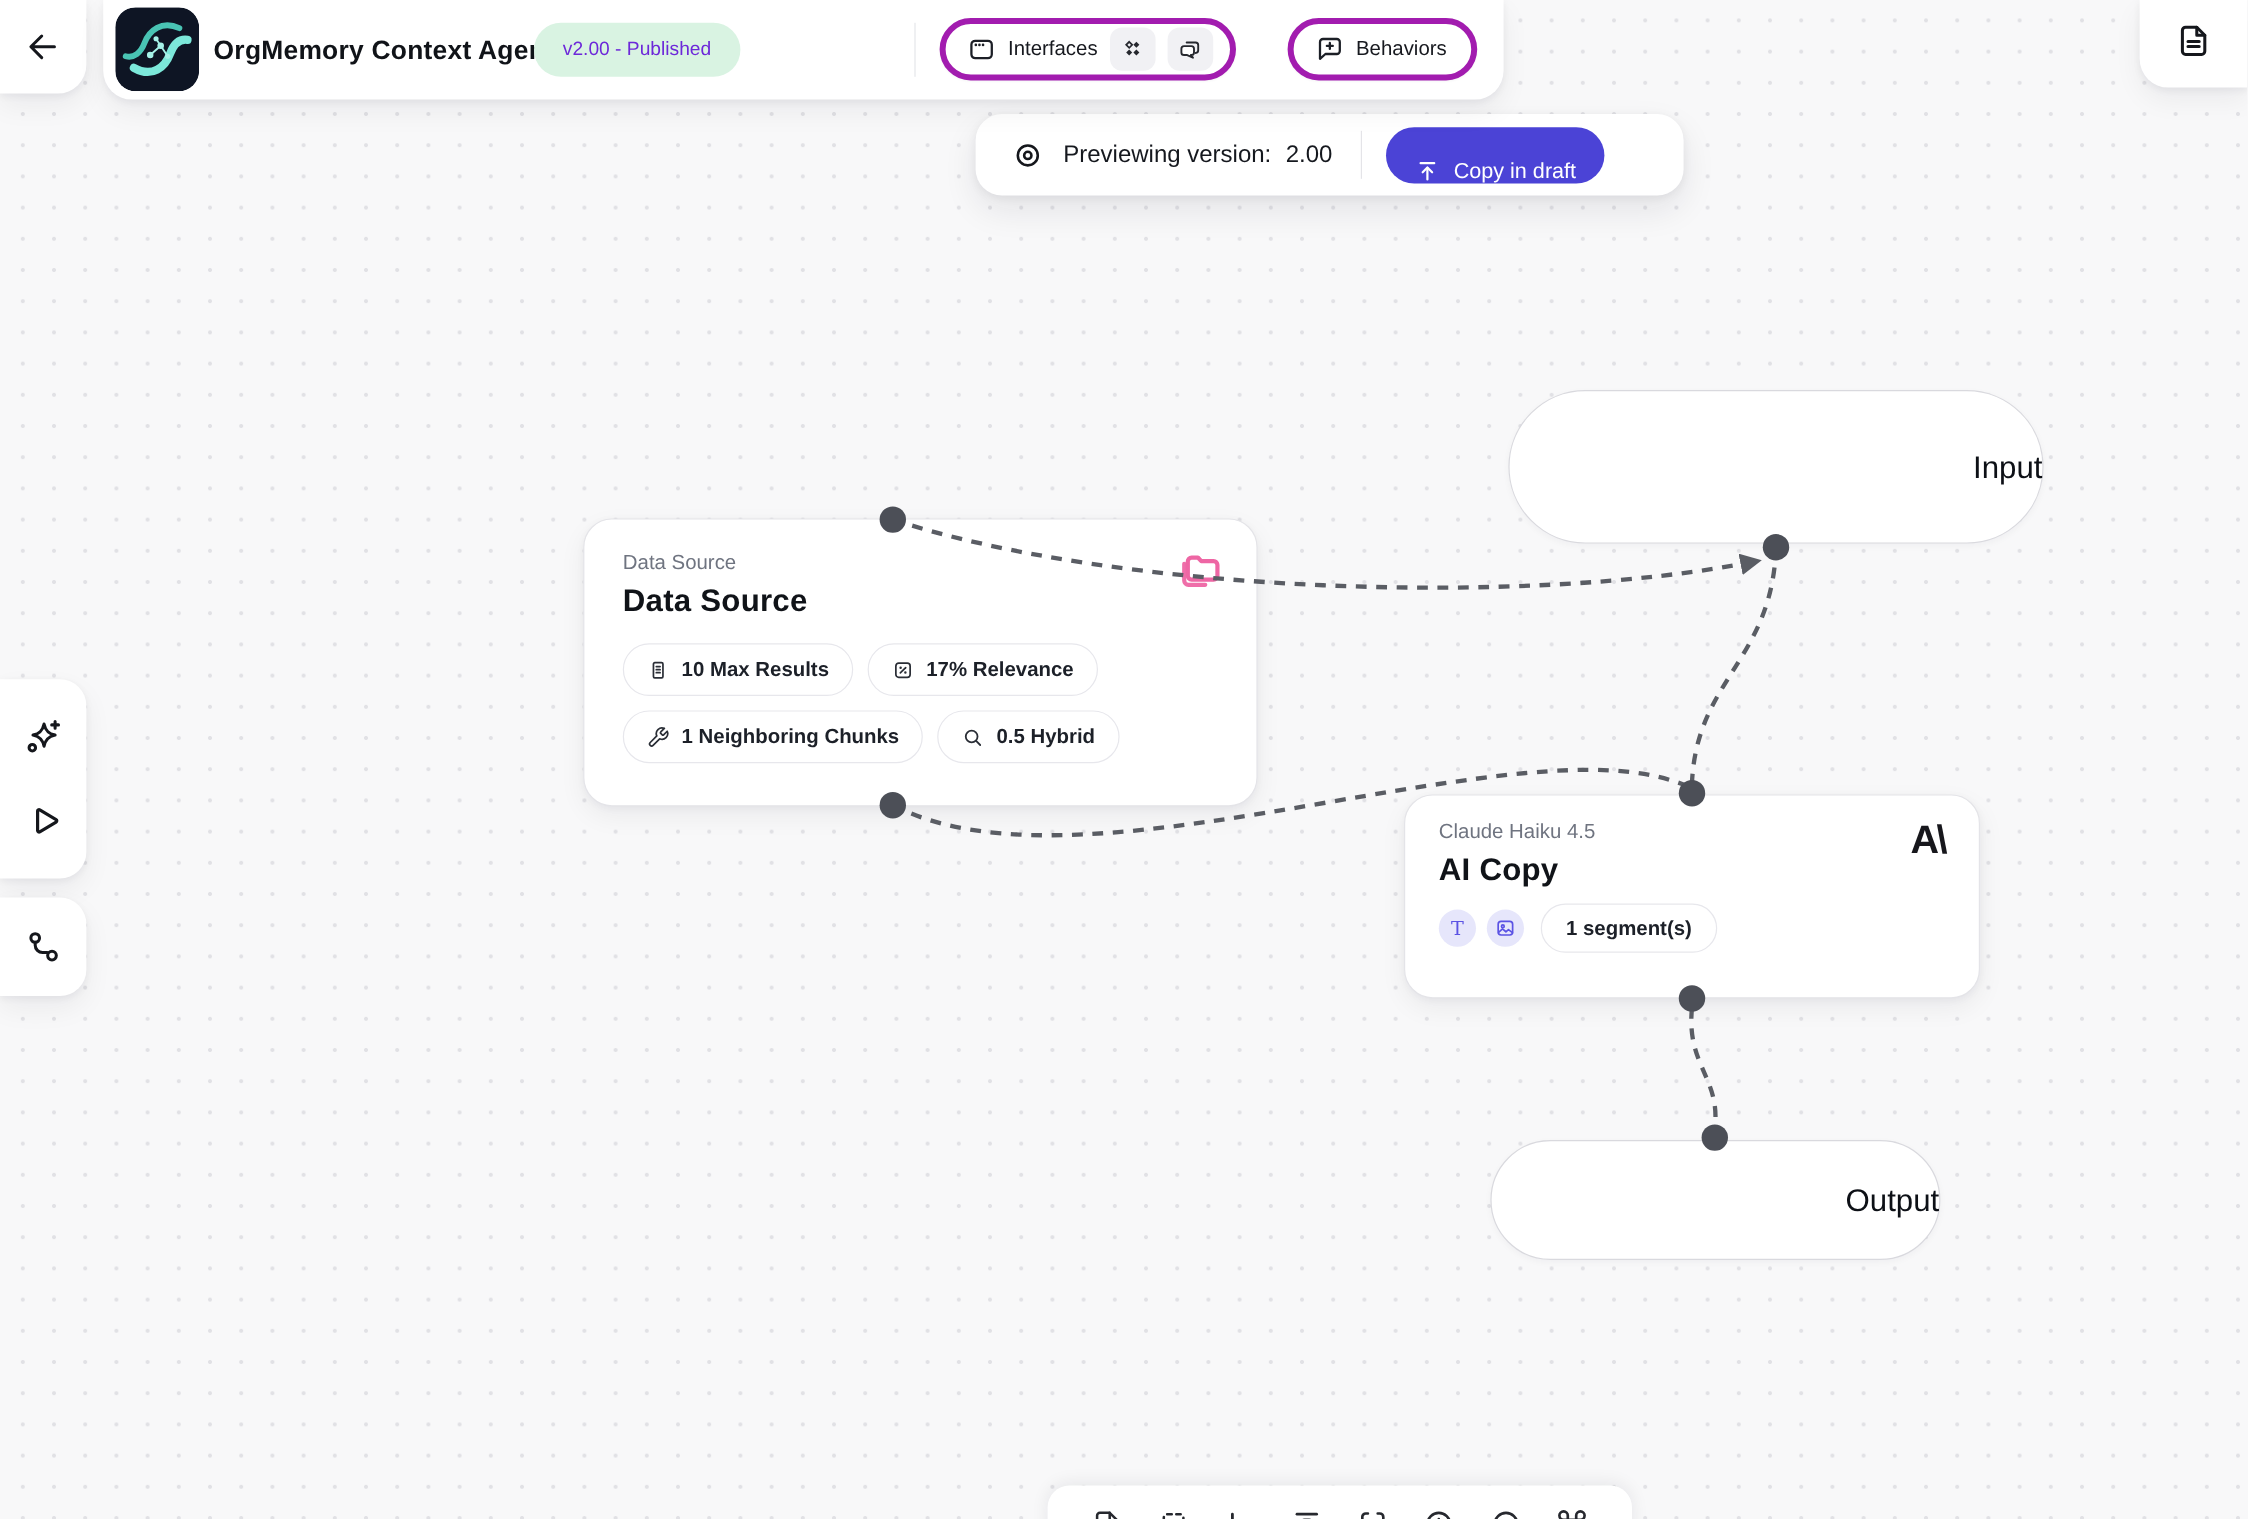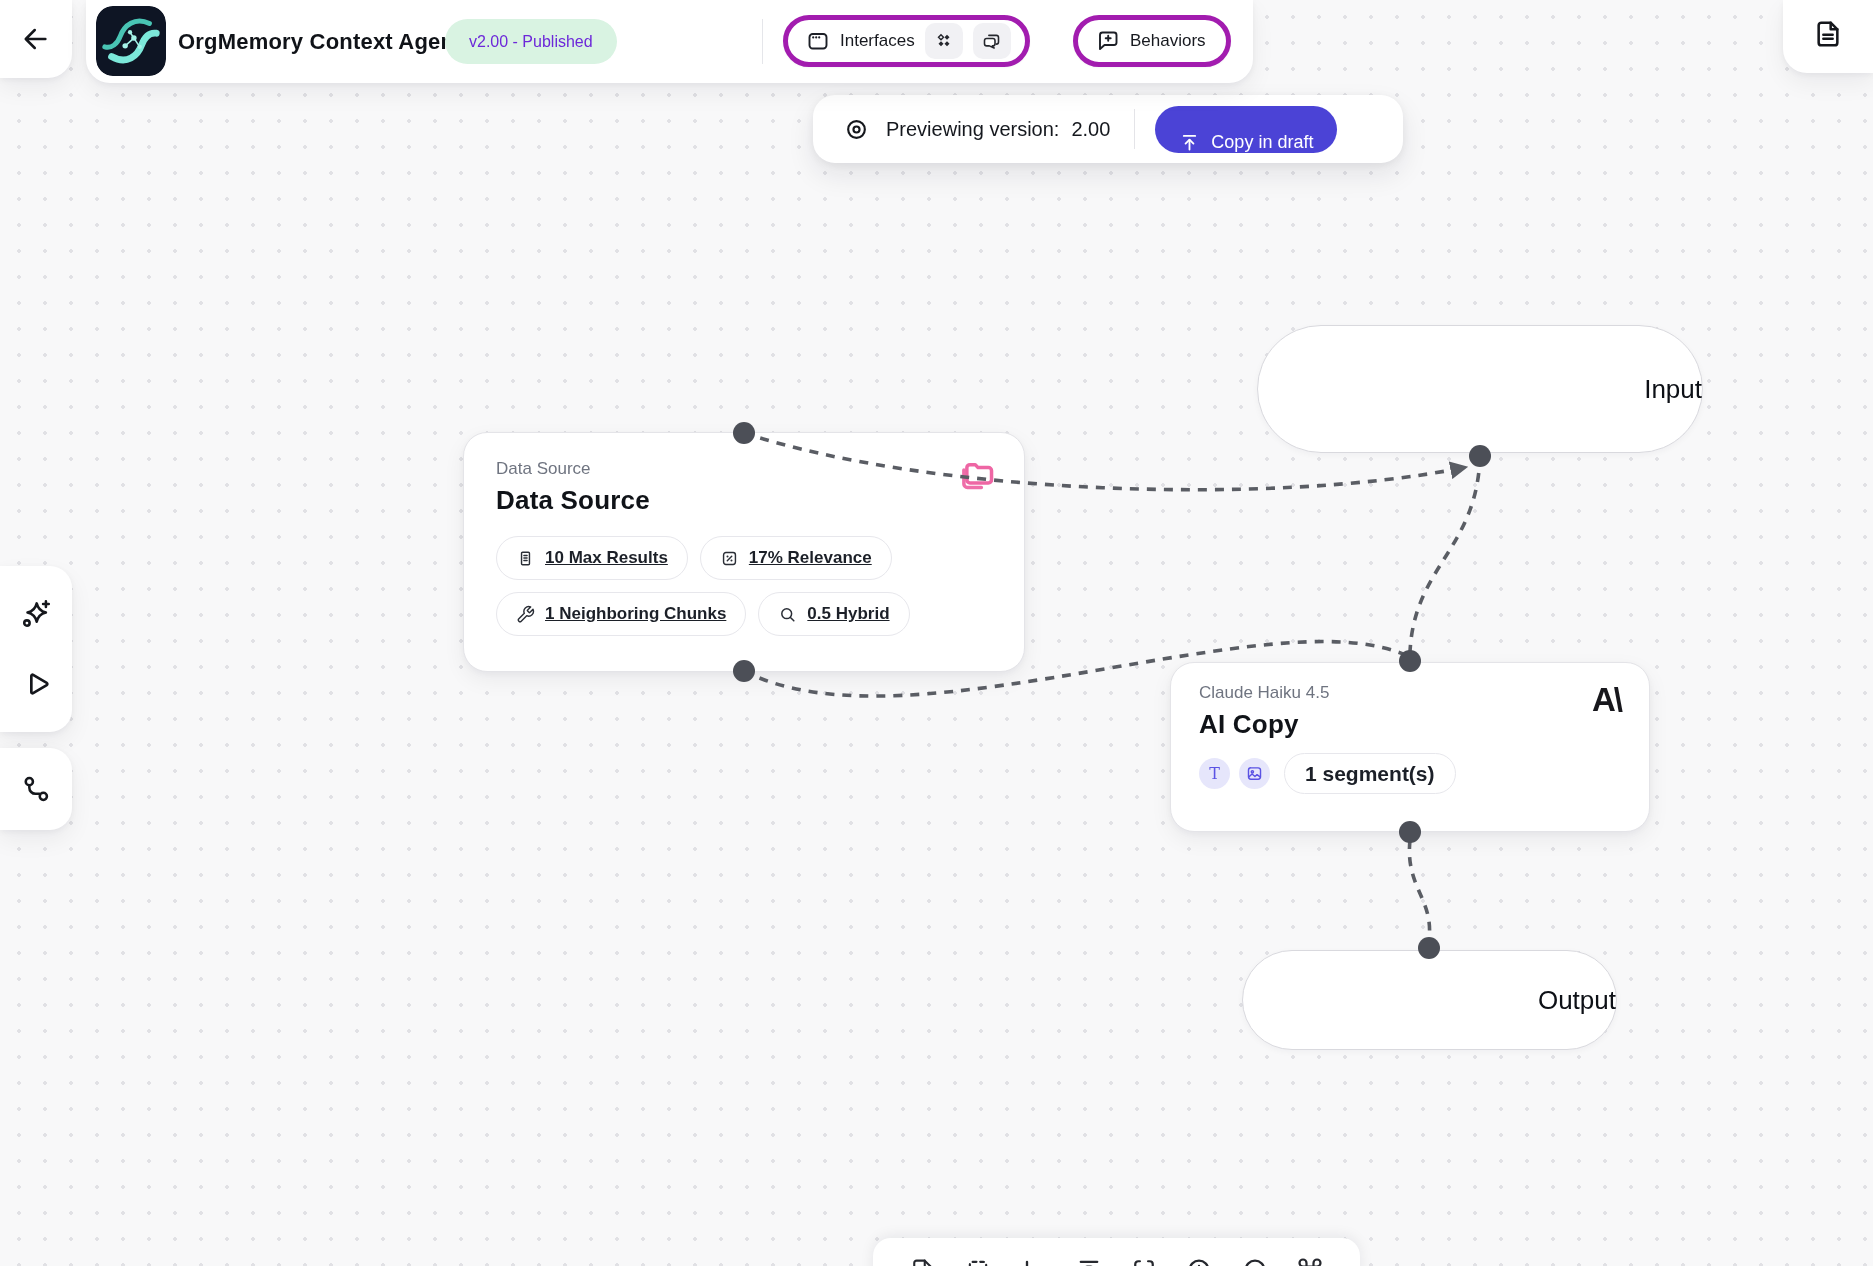--- a/index.html
+++ b/index.html
@@ -40,31 +40,31 @@
   .preview-bar{ left:813px; top:95px; width:590px; height:68px; border-radius:22px; z-index:18; display:flex; align-items:center; padding:0 12px 0 30px; box-shadow:0 12px 28px rgba(17,24,39,.09), 0 2px 8px rgba(17,24,39,.06); }
   .preview-bar .label{ margin-left:16px; font-size:20px; font-weight:500; color:#15181e; white-space:nowrap; }
   .preview-bar .version{ margin-left:12px; font-size:20px; font-weight:500; color:#15181e; }
   .preview-bar .vdivider{ width:1px; height:40px; background:#e4e4e8; margin:0 20px 0 24px; }
   .copy-btn{ height:47px; padding:0 24px; border:none; border-radius:24px; background:#4b43d6; color:#fff; font-size:18px; font-weight:500; display:flex; align-items:flex-end; gap:11px; cursor:pointer; font-family:inherit; }
   
   .io-node{ position:absolute; background:#fff; border:1px solid #d9d9de; border-radius:70px; display:flex; align-items:center; justify-content:flex-end; font-size:26px; font-weight:500; color:#0d1016; z-index:4; box-shadow:0 2px 6px rgba(17,24,39,.04); }
   .input-node{ left:1257px; top:325px; width:446px; height:128px; }
   .output-node{ left:1242px; top:950px; width:375px; height:100px; }
   .card{ position:absolute; background:#fff; border:1px solid #e4e4e8; border-radius:24px; z-index:4; box-shadow:0 8px 22px rgba(17,24,39,.06), 0 2px 6px rgba(17,24,39,.04); }
-  .ds-card{ left:463px; top:432px; width:562px; height:240px; padding:26px 32px; }
+  .ds-card{ left:486px; top:432px; width:562px; height:240px; padding:26px 32px; }
   .ai-card{ left:1170px; top:662px; width:480px; height:170px; padding:20px 28px; }
   .type-label{ font-size:17px; color:#6f7480; font-weight:400; }
   .card-title{ font-size:26px; font-weight:700; color:#101318; margin-top:6px; letter-spacing:.2px; }
   .ds-copy-icon{ position:absolute; right:26px; top:22px; cursor:pointer; }
   .chips{ display:flex; flex-wrap:wrap; gap:12px; margin-top:20px; width:498px; }
-  .chip{ height:44px; display:flex; align-items:center; gap:10px; padding:12px 19px; border:1px solid #e7e7ec; border-radius:22px; background:#fff; font-size:17px; font-weight:700; color:#1c2028; white-space:nowrap; cursor:default;text-decoration:underline; }
+  .chip{ height:44px; display:flex; align-items:center; gap:10px; padding:12px 19px; border:1px solid #e7e7ec; border-radius:22px; background:#fff; font-size:17px; font-weight:700; color:#1c2028; white-space:nowrap; cursor:default; }
   .ai-row{ display:flex; align-items:center; gap:9px; margin-top:13px; }
   .round-badge{ width:31px; height:31px; border-radius:50%; background:#e6e6fb; display:flex; align-items:center; justify-content:center; }
   .t-glyph{ font-family:"DejaVu Serif", serif; font-size:16px; font-weight:500; color:#5b53e4; }
-  .segments-chip{ height:41px; margin-left:5px; display:flex; align-items:center; padding:0 20px; border:1px solid #e7e7ec; border-radius:21px; background:#fff; font-size:21px; font-weight:700; color:#1c2028; }
+  .segments-chip{ height:41px; margin-left:5px; display:flex; align-items:center; padding:0 20px; border:1px solid #e7e7ec; border-radius:21px; background:#fff; font-size:17px; font-weight:700; color:#1c2028; }
   .anthropic-logo{ position:absolute; right:28px; top:18px; font-size:33px; font-weight:800; letter-spacing:-2px; color:#17171c; font-family:"Liberation Sans", sans-serif; }
   
   .dock-1{ left:0; top:566px; width:72px; height:166px; border-radius:0 22px 22px 0; z-index:15; display:flex; flex-direction:column; align-items:center; justify-content:space-evenly; }
   .dock-2{ left:0; top:748px; width:72px; height:82px; border-radius:0 22px 22px 0; z-index:15; display:flex; align-items:center; justify-content:center; }
   .dock-btn{ width:44px; height:44px; display:flex; align-items:center; justify-content:center; cursor:pointer; border-radius:12px; }
   
   .toolbar{ left:873px; top:1238px; width:487px; height:70px; border-radius:18px; z-index:15; display:flex; align-items:flex-start; justify-content:space-evenly; padding:17px 10px 0 10px; box-shadow:0 -2px 14px rgba(17,24,39,.08); }
   .tool-btn{ width:30px; height:30px; display:flex; align-items:center; justify-content:center; cursor:pointer; }
   .icon{ display:inline-flex; }
 </style>

